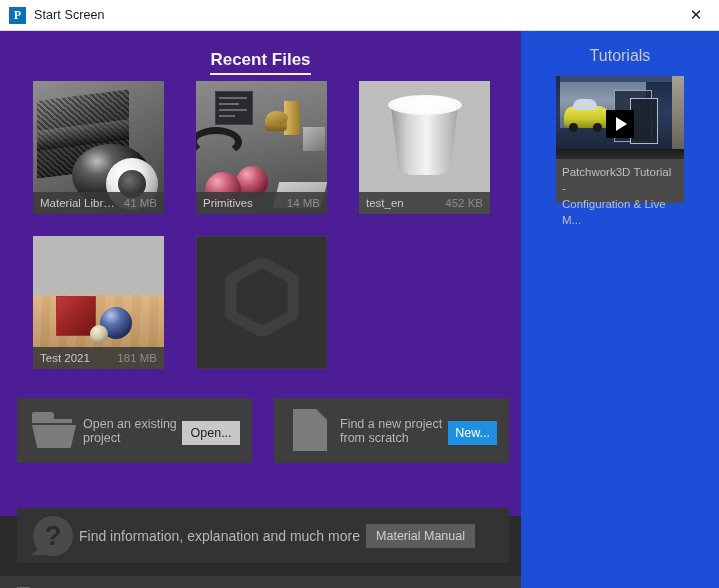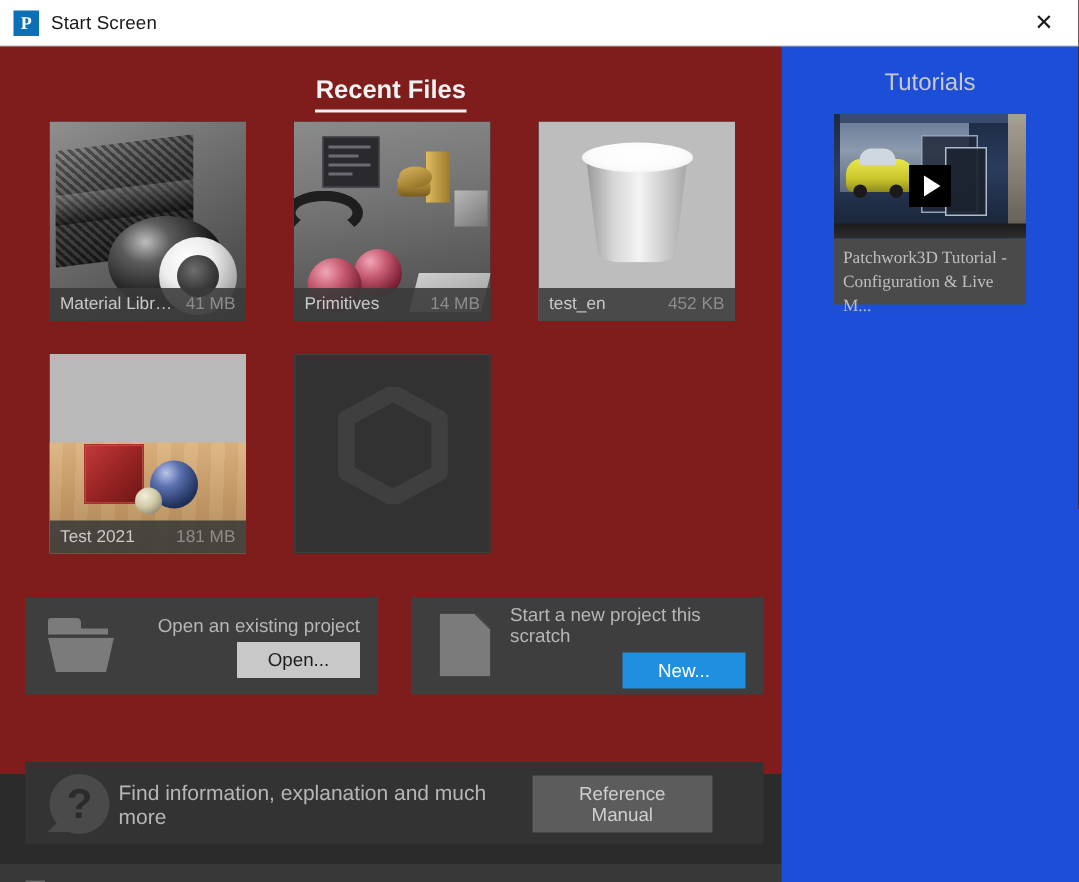--- a/index.html
+++ b/index.html
@@ -31,21 +31,21 @@
   }
   .title-close {
     position: absolute; right: 0; top: 0; width: 46px; height: 30px;
     display: flex; align-items: center; justify-content: center;
     color: #1a1a1a; font-size: 15px; cursor: pointer;
   }
 
   
   .left-panel {
     position: absolute; left: 0; top: 31px; width: 521px; height: 485px;
-    background: #7f1d1d;
+    background: #4c1d95;
   }
   .right-panel {
     position: absolute; left: 521px; top: 31px; width: 198px; height: 557px;
     background: #1d4ed8;
   }
 
   
   .tabs {
     position: absolute; left: 0; top: 14px; width: 521px; height: 34px;
     display: flex; align-items: center; justify-content: center; gap: 60px;
@@ -171,21 +171,21 @@
   .folder-ic { position:absolute; left:15px; top:14px; width:44px; height:36px; }
   .folder-ic .tab-piece { position:absolute; left:0; top:0; width:22px; height:8px;
     background:#7b7b7b; border-radius:2px 3px 0 0; }
   .folder-ic .tab-piece2 { position:absolute; left:0; top:7px; width:40px; height:4px; background:#7b7b7b; }
   .folder-ic .body { position:absolute; left:0; top:13px; width:44px; height:23px;
     background:#7b7b7b; clip-path: polygon(0 0, 100% 0, 88% 100%, 12% 100%); }
   .doc-ic { position:absolute; left:19px; top:11px; width:34px; height:42px;
     background:#7b7b7b; clip-path: polygon(0 0, 72% 0, 100% 24%, 100% 100%, 0 100%); }
   .doc-ic::after { content:""; position:absolute; right:0; top:0; width:11px; height:11px;
     background:#3e3e3e; clip-path: polygon(100% 0, 0 0, 100% 100%); }
-  .action-body { flex: 1 1 auto; display:flex; flex-direction:column;
+  .action-body { flex: 1 1 auto; display:flex; flex-direction:row;
     align-items:flex-end; justify-content:center; padding-right: 12px; gap: 4px; }
   .action-label { font-size: 12.5px; color: #b6b6b6; }
   .btn {
     border: none; cursor: pointer; font-size: 12.5px; padding: 5px 0;
     width: 82px; text-align:center; font-family: "Liberation Sans", sans-serif;
   }
   .btn-open { background: #c8c8c8; color: #1d1d1d; }
   .btn-new { background: #1f8fe0; color: #ffffff; }
 
   
@@ -206,21 +206,21 @@
     background: #5c5c5c; color: #cfcfcf; border: none; cursor: pointer;
     font-size: 12.5px; padding: 5px 10px; margin-right: 34px;
     font-family: "Liberation Sans", sans-serif;
   }
 
   
   .tut-title {
     position:absolute; left:0; top:16px; width:198px; text-align:center;
     font-size:16px; color:#c8c8c8;
   }
-  .tut-card { position:absolute; left:35px; top:45px; width:128px; height:111px; cursor:pointer;font-family:Liberation Serif, serif; }
+  .tut-card { position:absolute; left:35px; top:45px; width:128px; height:111px; cursor:pointer; }
   .tut-thumb { position:absolute; left:0; top:0; width:128px; height:83px; overflow:hidden;
     background: linear-gradient(180deg,#1d2a44 0%, #2a3c5d 45%, #16202f 100%); }
   .tut-sky { position:absolute; left:4px; top:6px; width:86px; height:46px;
     background: linear-gradient(180deg,#6d7f9a 0%, #8c9aae 40%, #5d6a7d 100%); }
   .tut-car { position:absolute; left:8px; top:30px; width:46px; height:22px;
     border-radius: 10px 12px 5px 5px;
     background: linear-gradient(180deg,#e9e84a 0%, #c9c62c 60%, #8d8b1c 100%); }
   .tut-car::before{content:"";position:absolute;left:9px;top:-7px;width:24px;height:11px;
     border-radius:8px 8px 0 0;background:#cfd8e0;}
   .tut-car::after{content:"";position:absolute;left:5px;bottom:-4px;width:9px;height:9px;
@@ -363,34 +363,34 @@
           <div class="action-label">Open an existing project</div>
           <button class="btn btn-open">Open...</button>
         </div>
       </div>
 
       <div class="action-card">
         <div class="action-icon">
           <div class="doc-ic"></div>
         </div>
         <div class="action-body">
-          <div class="action-label">Start a new project this scratch</div>
+          <div class="action-label">Find a new project from scratch</div>
           <button class="btn btn-new">New...</button>
         </div>
       </div>
     </div>
 
     <div class="help-card">
       <div class="qmark">
         <div class="tail"></div>
         <div class="bub"></div>
         <div class="q">?</div>
       </div>
       <div class="help-text">Find information, explanation and much more</div>
-      <button class="btn-manual">Reference Manual</button>
+      <button class="btn-manual">Material Manual</button>
     </div>
 
     <div class="bottom-left"></div>
 
     <div class="startup">
       <div class="cbox">
         <span>✔</span>
       </div>
       <div class="startup-label">Show this window at startup</div>
     </div>

